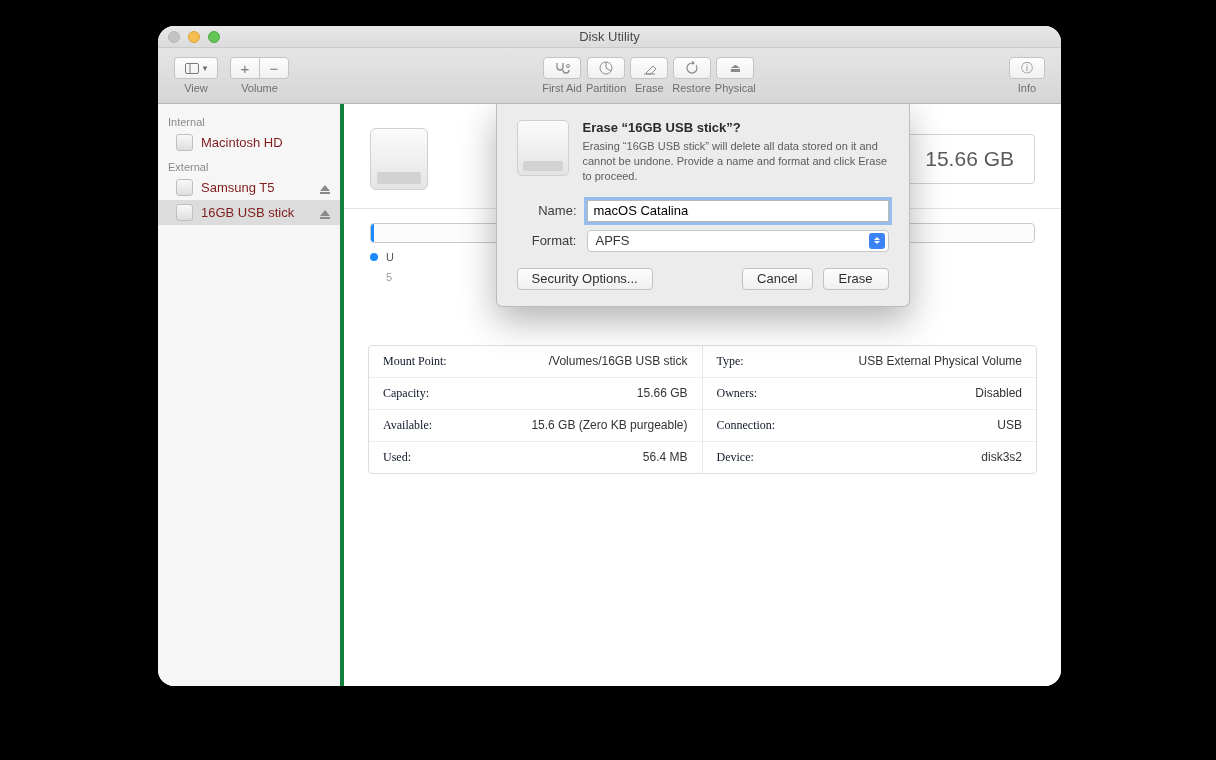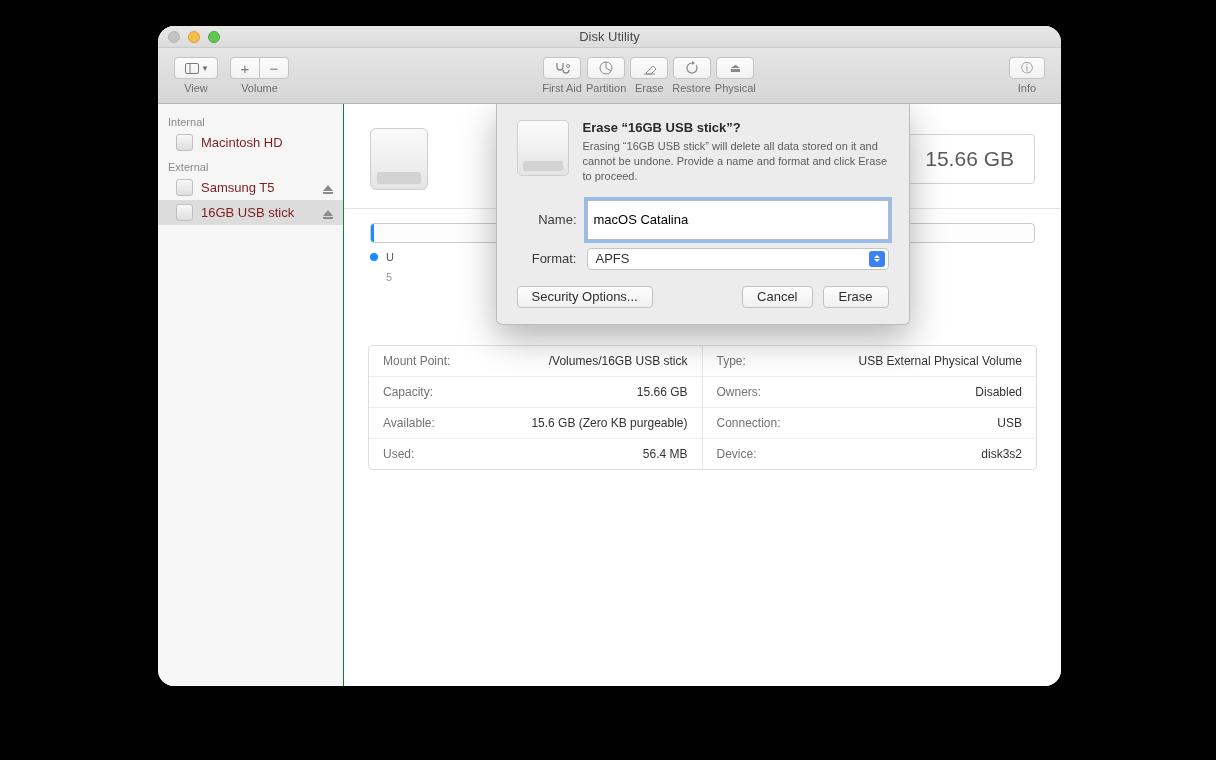--- a/index.html
+++ b/index.html
@@ -70,21 +70,21 @@
   .sp { flex:1; }
   .tb-mid { display:flex; }
   .tb-mid .tb-group { margin: 0 2px; }
   .tb-mid .tb-btn { min-width: 38px; }
 
   
   .content { flex:1; display:flex; min-height:0; }
   .sidebar {
     width: 186px;
     background:#f6f6f6;
-    border-right:1px solid #15803d;
+    border-right:4px solid #15803d;
     padding-top:6px;
   }
   .sb-header { font-size:11px; color:#8a8a8a; padding:6px 10px 2px; }
   .sb-item {
     display:flex; align-items:center; gap:8px;
     padding:4px 10px 4px 18px;
     font-size:13px; color:#7f1d1d;
   }
   .sb-item.sel { background:#dcdcdc; }
   .sb-drive {
@@ -149,21 +149,21 @@
   }
   .info-col { padding: 0; }
   .info-col.left { border-right:1px solid #e8e8e8; }
   .info-row {
     display:flex; justify-content:space-between;
     padding: 8px 14px;
     border-bottom:1px solid #eee;
     font-size:12px;
   }
   .info-row:last-child{ border-bottom:none; }
-  .info-k { color:#737373; }
+  .info-k { color:#0f172a;font-family:Liberation Serif, serif; }
   .info-v { color:#333; text-align:right; }
 
   
   .sheet {
     position:absolute;
     left: 50%; transform: translateX(-50%);
     top: 0;
     width: 414px;
     background:#ececec;
     border:1px solid #bcbcbc;
@@ -185,21 +185,21 @@
   .sheet-icon::after{
     content:""; position:absolute; left:5px; right:5px; bottom:4px; height:10px;
     background:#d3d3d3; border-radius:2px;
   }
   .sheet-h { font-size:13px; font-weight:600; color:#2a2a2a; }
   .sheet-p { font-size:11px; color:#5c5c5c; margin-top:4px; line-height:1.35;}
   .sheet-fields { margin-top:16px; }
   .field-row { display:flex; align-items:center; gap:10px; margin-bottom:8px; }
   .field-lbl { width:60px; text-align:right; font-size:13px; color:#3a3a3a; }
   .field-input {
-    flex:1; height:40px;
+    flex:1; height:22px;
     border:1px solid #b8b8b8;
     border-radius:0;
     padding: 0 6px;
     font-size:13px;
     box-shadow: 0 0 0 3px rgba(93,159,236,0.6);
     outline:none;
     background:#fff;
   }
   .field-select {
     flex:1; height:22px;

